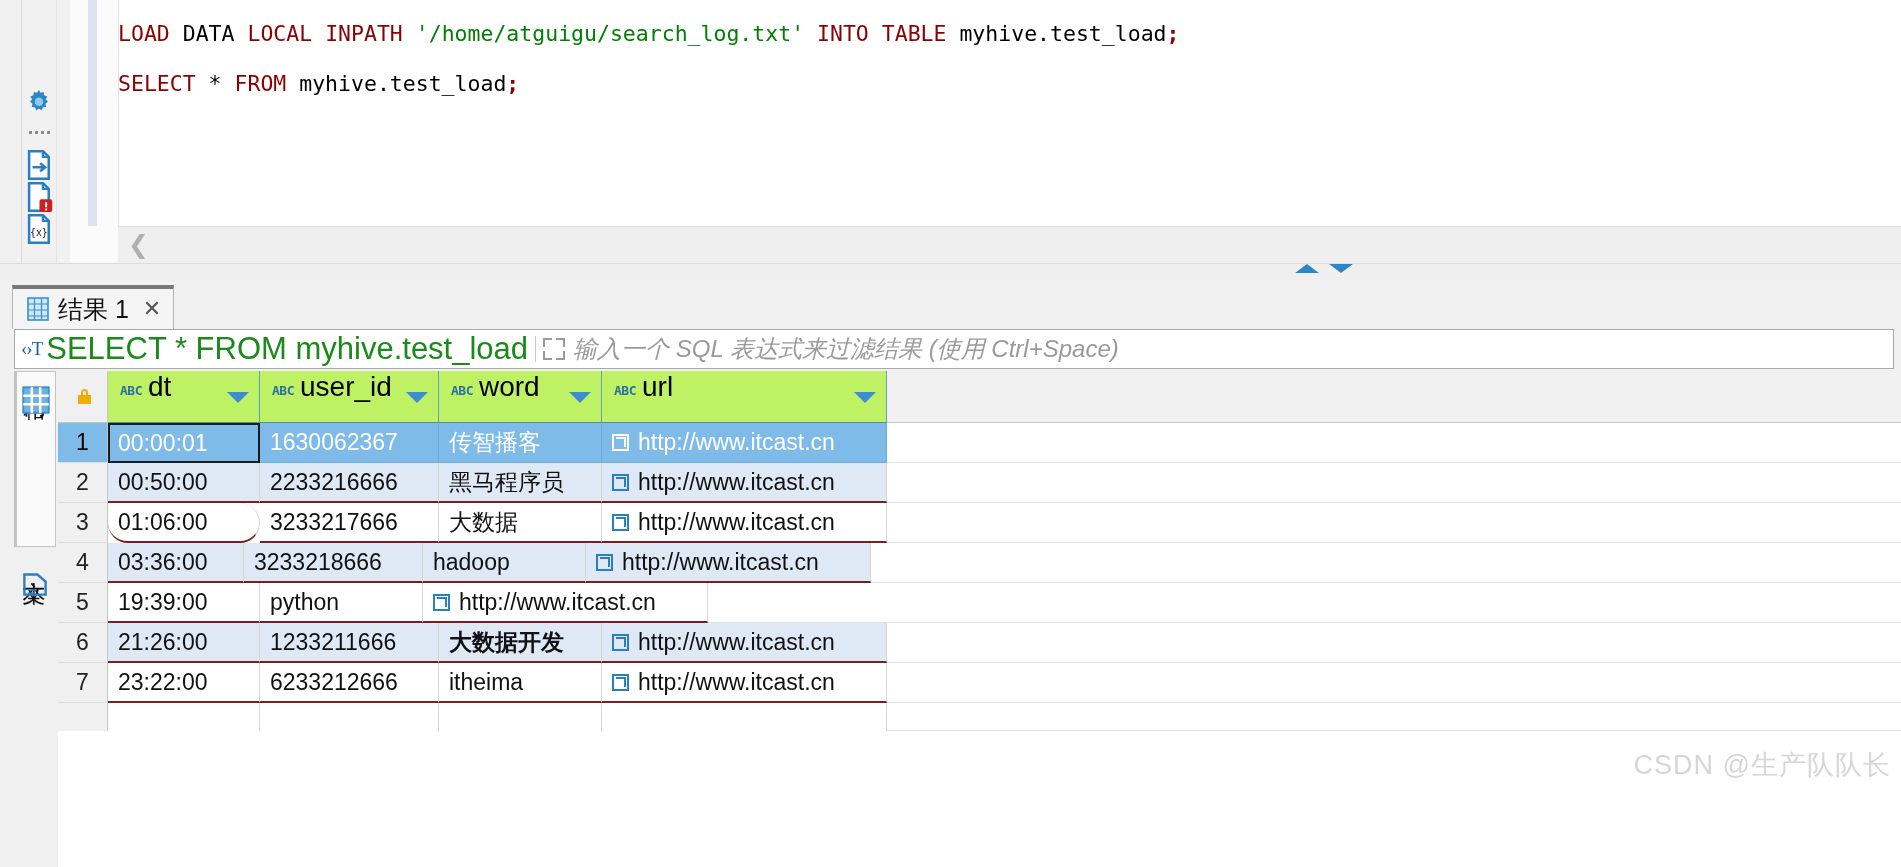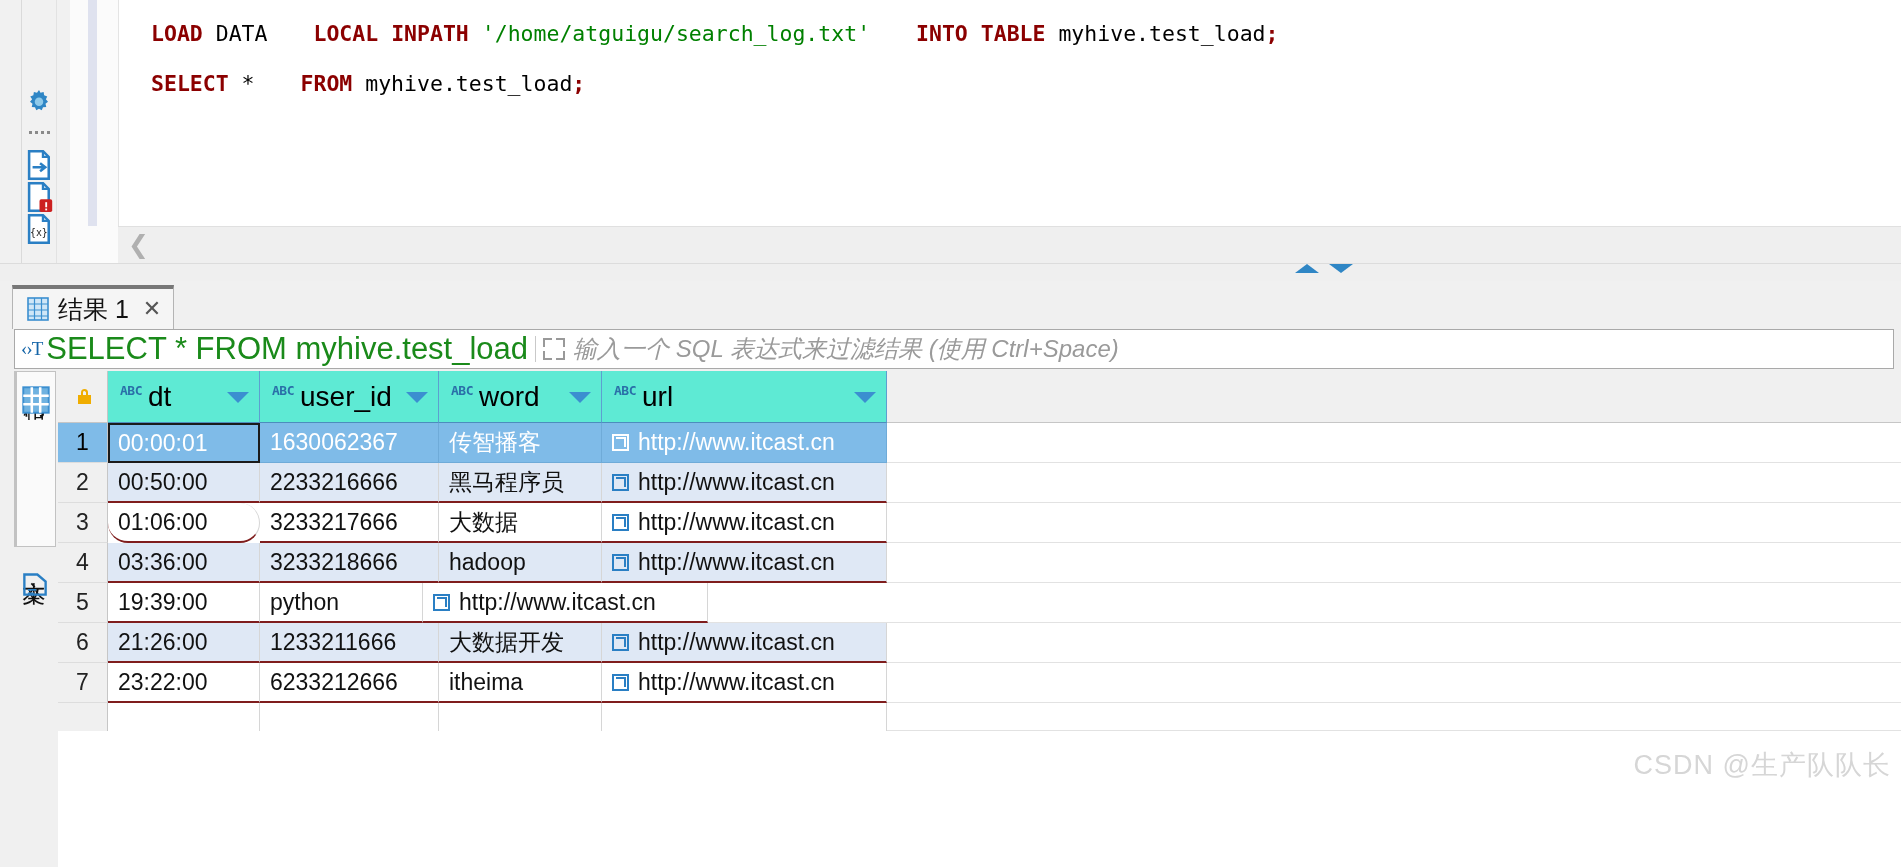--- a/index.html
+++ b/index.html
@@ -88,21 +88,21 @@
     right: 0;
     height: 226px;
     font-family: "DejaVu Sans Mono", monospace;
     font-size: 21.5px;
     line-height: 50px;
     white-space: pre;
     color: #000000;
     padding-top: 9px;
     box-sizing: border-box;
   }
-  .kw { color: #8b0000; font-weight: bold; padding-left: 33px; }
+  .kw { color: #8b0000; font-weight: normal; }
   .str { color: #008000; }
   .pln { color: #000000; }
   .semi { color: #8b0000; font-weight: bold; }
 
   .editor-divider {
     position: absolute;
     left: 118px; top: 226px;
     right: 0; height: 1px;
     background: #e0e0e0;
   }
@@ -293,25 +293,25 @@
     background: #ffffff;
     overflow: hidden;
   }
   .grid-head {
     display: flex;
     height: 52px;
     background: #f0f0f0;
     box-sizing: border-box;
   }
   .h-cell {
-    background: #5eead4;
+    background: #bef264;
     border-right: 1px solid #5d9fd0;
     border-bottom: 1px solid #4d8dbd;
     display: flex;
-    align-items: center;
+    align-items: flex-start;
     box-sizing: border-box;
     padding: 0 8px 0 12px;
     position: relative;
   }
   .h-rownum {
     width: 50px;
     background: #f0f0f0;
     border-right: 1px solid #c6c6c6;
     border-bottom: 1px solid #c6c6c6;
     display: flex;
@@ -628,21 +628,21 @@
           <div class="c-cell" style="width: 179px;">3233217666</div>
           <div class="c-cell" style="width: 163px;">大数据</div>
           <div class="c-cell url" style="width: 285px;">
             <span class="linkico"></span>
             <span>http://www.itcast.cn</span>
           </div>
           <div class="grid-tail"></div>
         </div>
         <div class="grid-row alt">
           <div class="c-rownum">4</div>
-          <div class="c-cell" style="width: 152px;">03:36:00</div>
+          <div class="c-cell" style="width: 136px;">03:36:00</div>
           <div class="c-cell" style="width: 179px;">3233218666</div>
           <div class="c-cell" style="width: 163px;">hadoop</div>
           <div class="c-cell url" style="width: 285px;">
             <span class="linkico"></span>
             <span>http://www.itcast.cn</span>
           </div>
           <div class="grid-tail"></div>
         </div>
         <div class="grid-row">
           <div class="c-rownum">5</div>
@@ -651,21 +651,21 @@
           <div class="c-cell url" style="width: 285px;">
             <span class="linkico"></span>
             <span>http://www.itcast.cn</span>
           </div>
           <div class="grid-tail"></div>
         </div>
         <div class="grid-row alt">
           <div class="c-rownum">6</div>
           <div class="c-cell" style="width: 152px;">21:26:00</div>
           <div class="c-cell" style="width: 179px;">1233211666</div>
-          <div class="c-cell" style="width: 163px;">大数据开发</div>
+          <div class="c-cell" style="width: 163px; font-weight: bold;">大数据开发</div>
           <div class="c-cell url" style="width: 285px;">
             <span class="linkico"></span>
             <span>http://www.itcast.cn</span>
           </div>
           <div class="grid-tail"></div>
         </div>
         <div class="grid-row">
           <div class="c-rownum">7</div>
           <div class="c-cell" style="width: 152px;">23:22:00</div>
           <div class="c-cell" style="width: 179px;">6233212666</div>

